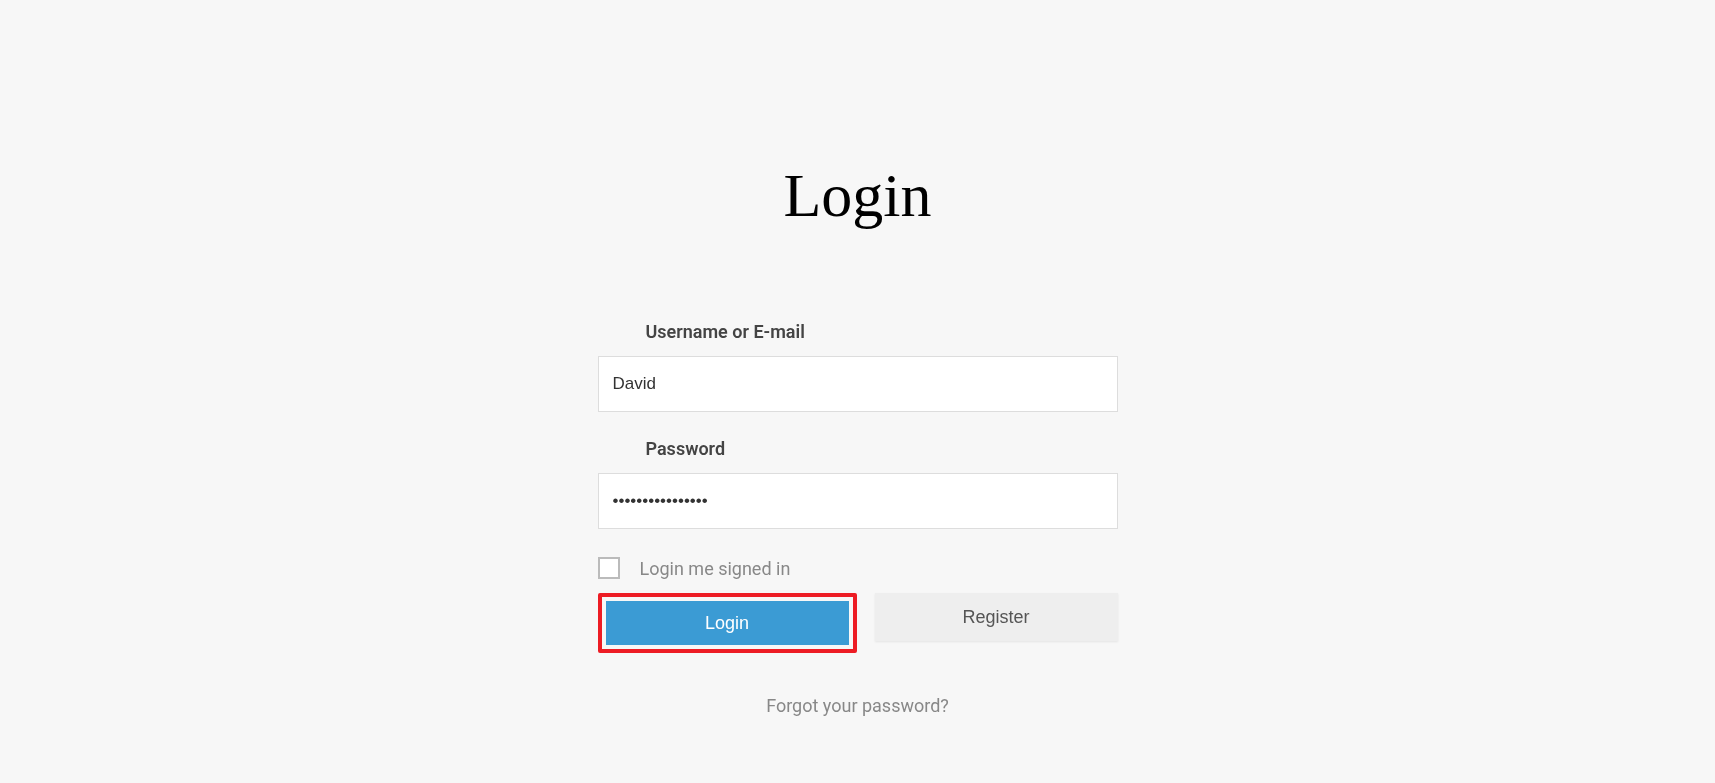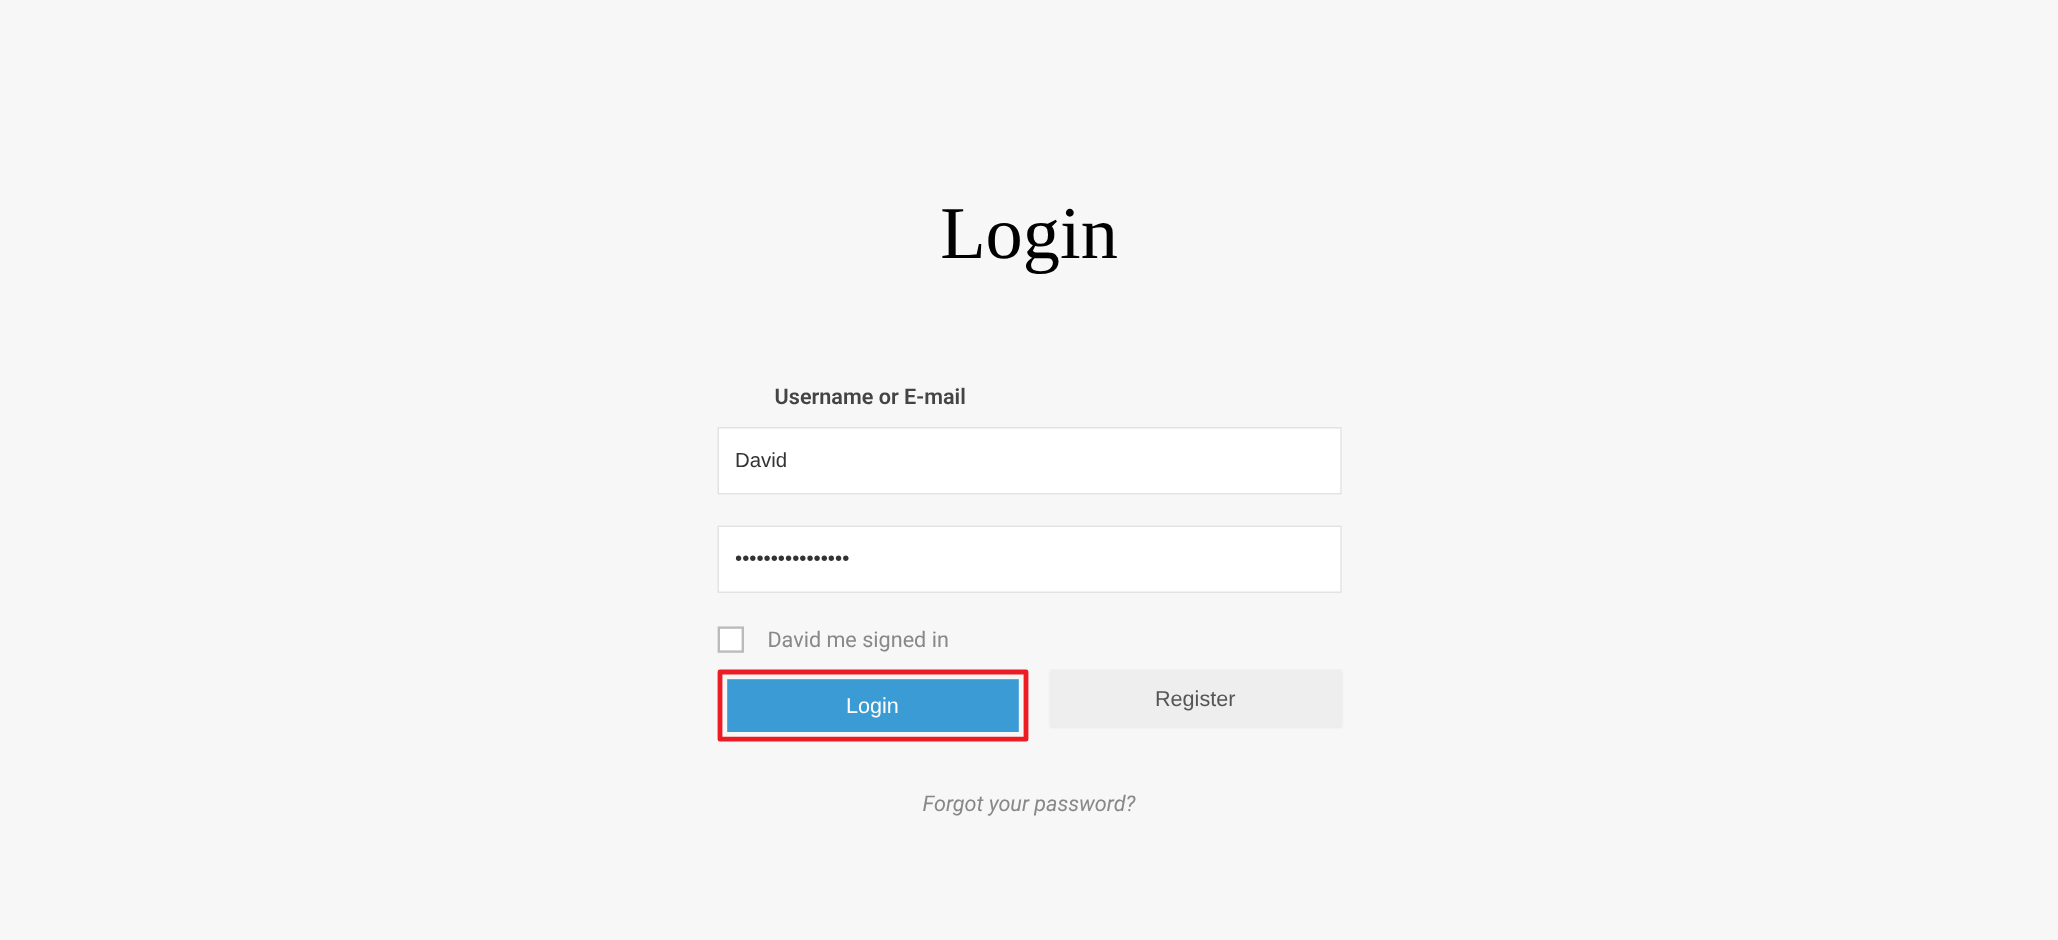--- a/index.html
+++ b/index.html
@@ -110,41 +110,41 @@
       text-align: right;
     }
     .forgot-link {
       display: block;
       text-align: center;
       margin-top: 42px;
       font-size: 18px;
       color: #888;
       text-decoration: none;
       cursor: pointer;
-      font-style: italic;
     }
   </style>
 </head>
 <body>
 
 <h1 class="page-title">Login</h1>
 
 <form class="login-form">
   <div class="field-group">
     <label class="field-label">Username or E-mail</label>
     <input type="text" class="text-input" value="David" style="">
   </div>
 
   <div class="field-group">
+    <label class="field-label">Password</label>
     <input type="text" class="text-input" value="••••••••••••••••" style="">
   </div>
 
   <div class="checkbox-row">
     <input type="checkbox" class="checkbox" style="">
-    <label class="checkbox-label">David me signed in</label>
+    <label class="checkbox-label">Login me signed in</label>
   </div>
 
   <div class="button-row">
     <div class="btn-login-wrapper">
       <button type="button" class="btn-login">Login</button>
     </div>
     <button type="button" class="btn btn-register">Register</button>
   </div>
 
   <a class="forgot-link">Forgot your password?</a>

